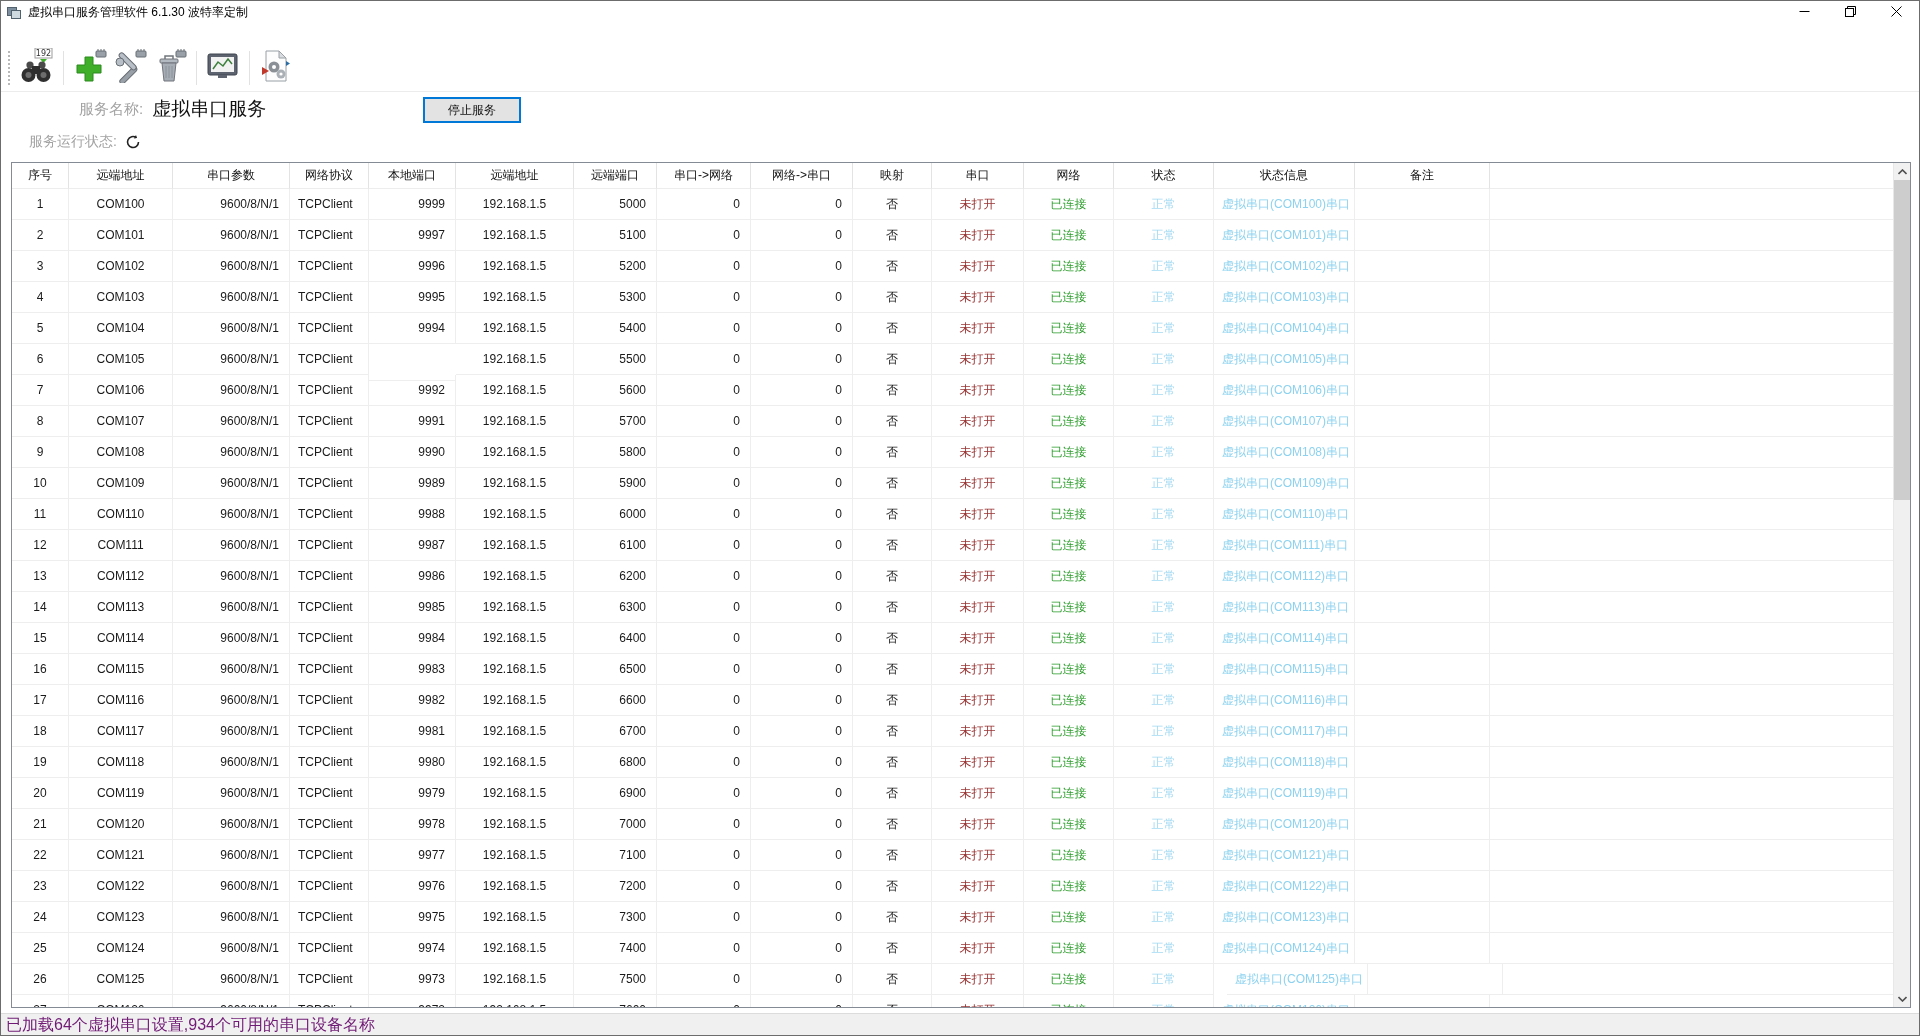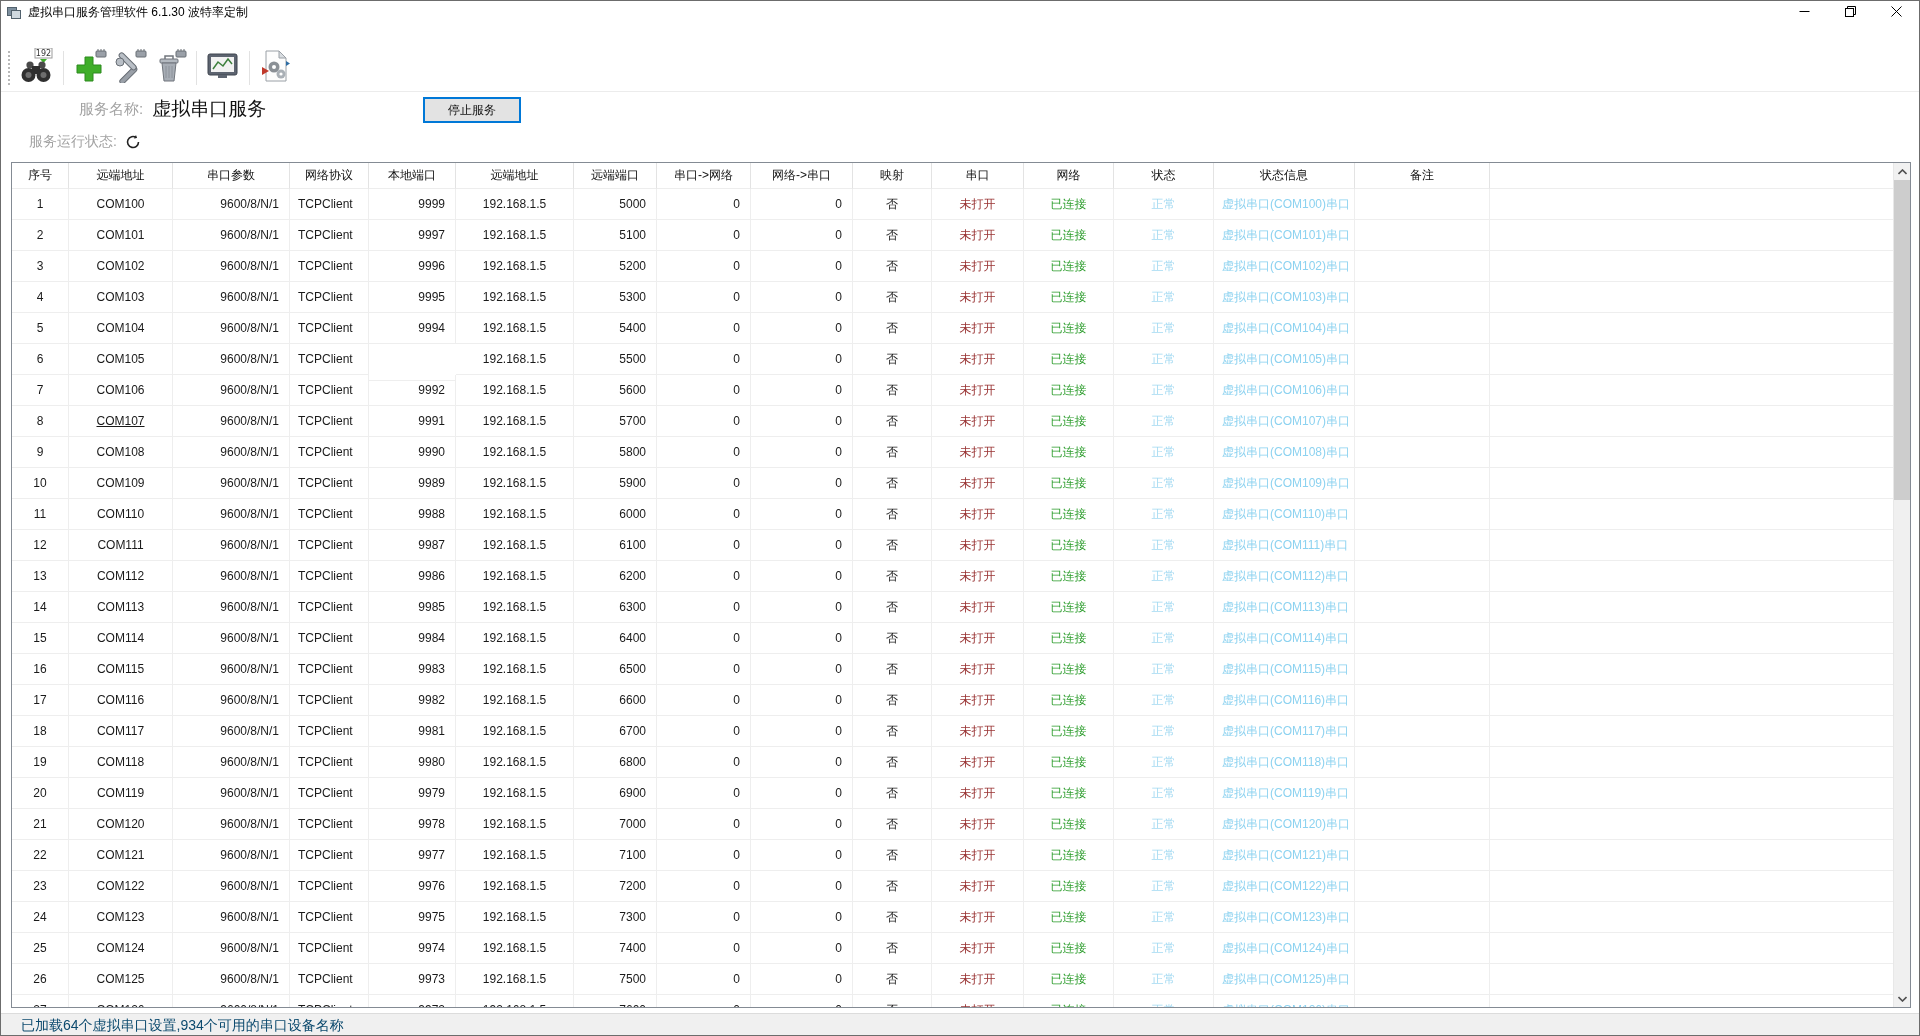--- a/index.html
+++ b/index.html
@@ -48,21 +48,21 @@
   .c-net-state{color:var(--conngreen);}
   .c-run-state{color:var(--normalblue);}
   .c-status-info{color:var(--infoblue);}
   
   #vscroll{position:absolute;top:0;right:0;width:17px;height:100%;background:#f0f0f0;border-left:1px solid #e8e8e8;}
   .sb-arrow{position:absolute;left:0;width:17px;height:17px;background:#f1f1f1;display:flex;align-items:center;justify-content:center;}
   #sb-up{top:0;} #sb-down{bottom:0;}
   #sb-thumb{position:absolute;left:0;top:17px;width:17px;height:320px;background:#cdcdcd;}
   
   #statusbar{position:absolute;left:0;top:1012px;width:100%;height:24px;background:#f0f0f0;border-top:1px solid #dcdcdc;display:flex;align-items:center;}
-  #statusbar-text{font-size:14px;color:#0c4a6e;margin-left:20px;}
+  #statusbar-text{font-size:16px;color:#701a75;margin-left:5px;}
 </style>
 </head>
 <body>
 
 <div id="app">
 
   <div id="titlebar">
     <span id="app-icon">
       <svg width="15" height="15" viewBox="0 0 15 15">
         <rect x="0.5" y="2.5" width="9" height="8" fill="#7d8f9e" stroke="#51616d"></rect>
@@ -330,21 +330,21 @@
             <div class="tcell al-center" style="width: 79px;">否</div>
             <div class="tcell al-center c-serial-state" style="width: 92px;">未打开</div>
             <div class="tcell al-center c-net-state" style="width: 90px;">已连接</div>
             <div class="tcell al-center c-run-state" style="width: 100px;">正常</div>
             <div class="tcell al-left c-status-info" style="width: 141px;">虚拟串口(COM106)串口</div>
             <div class="tcell al-left" style="width: 135px;"></div>
             <div class="tcell al-left" style="width: 405px; border-right: none;"></div>
           </div>
           <div class="trow">
             <div class="tcell al-center" style="width: 57px;">8</div>
-            <div class="tcell al-center" style="width: 104px; text-decoration: underline;">COM107</div>
+            <div class="tcell al-center" style="width: 104px;">COM107</div>
             <div class="tcell al-right" style="width: 117px;">9600/8/N/1</div>
             <div class="tcell al-left" style="width: 79px;">TCPClient</div>
             <div class="tcell al-right" style="width: 87px;">9991</div>
             <div class="tcell al-center" style="width: 118px;">192.168.1.5</div>
             <div class="tcell al-right" style="width: 83px;">5700</div>
             <div class="tcell al-right" style="width: 94px;">0</div>
             <div class="tcell al-right" style="width: 102px;">0</div>
             <div class="tcell al-center" style="width: 79px;">否</div>
             <div class="tcell al-center c-serial-state" style="width: 92px;">未打开</div>
             <div class="tcell al-center c-net-state" style="width: 90px;">已连接</div>
@@ -666,21 +666,21 @@
             <div class="tcell al-left" style="width: 79px;">TCPClient</div>
             <div class="tcell al-right" style="width: 87px;">9973</div>
             <div class="tcell al-center" style="width: 118px;">192.168.1.5</div>
             <div class="tcell al-right" style="width: 83px;">7500</div>
             <div class="tcell al-right" style="width: 94px;">0</div>
             <div class="tcell al-right" style="width: 102px;">0</div>
             <div class="tcell al-center" style="width: 79px;">否</div>
             <div class="tcell al-center c-serial-state" style="width: 92px;">未打开</div>
             <div class="tcell al-center c-net-state" style="width: 90px;">已连接</div>
             <div class="tcell al-center c-run-state" style="width: 100px;">正常</div>
-            <div class="tcell al-left c-status-info" style="width: 141px;">虚拟串口(COM125)串口</div>
+            <div class="tcell al-left c-status-info" style="width: 141px; margin-left: 13px;">虚拟串口(COM125)串口</div>
             <div class="tcell al-left" style="width: 135px;"></div>
             <div class="tcell al-left" style="width: 405px; border-right: none;"></div>
           </div>
           <div class="trow">
             <div class="tcell al-center" style="width: 57px;">27</div>
             <div class="tcell al-center" style="width: 104px;">COM126</div>
             <div class="tcell al-right" style="width: 117px;">9600/8/N/1</div>
             <div class="tcell al-left" style="width: 79px;">TCPClient</div>
             <div class="tcell al-right" style="width: 87px;">9972</div>
             <div class="tcell al-center" style="width: 118px;">192.168.1.5</div>

